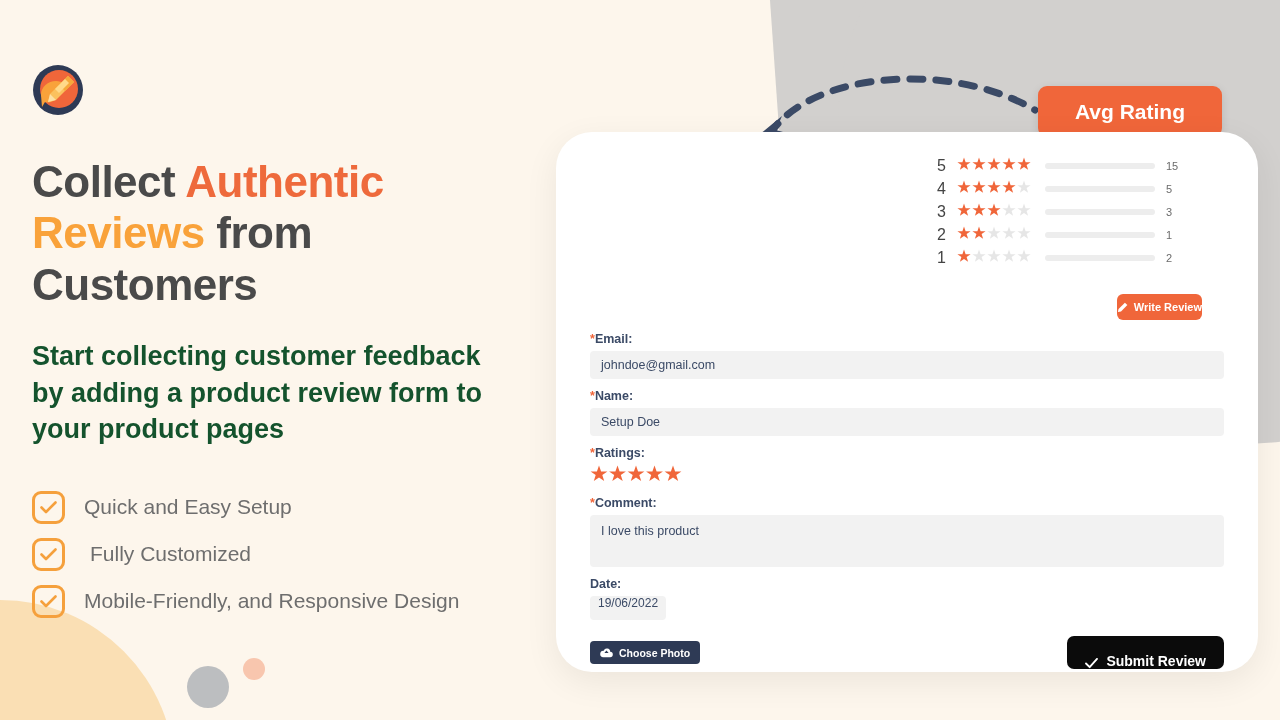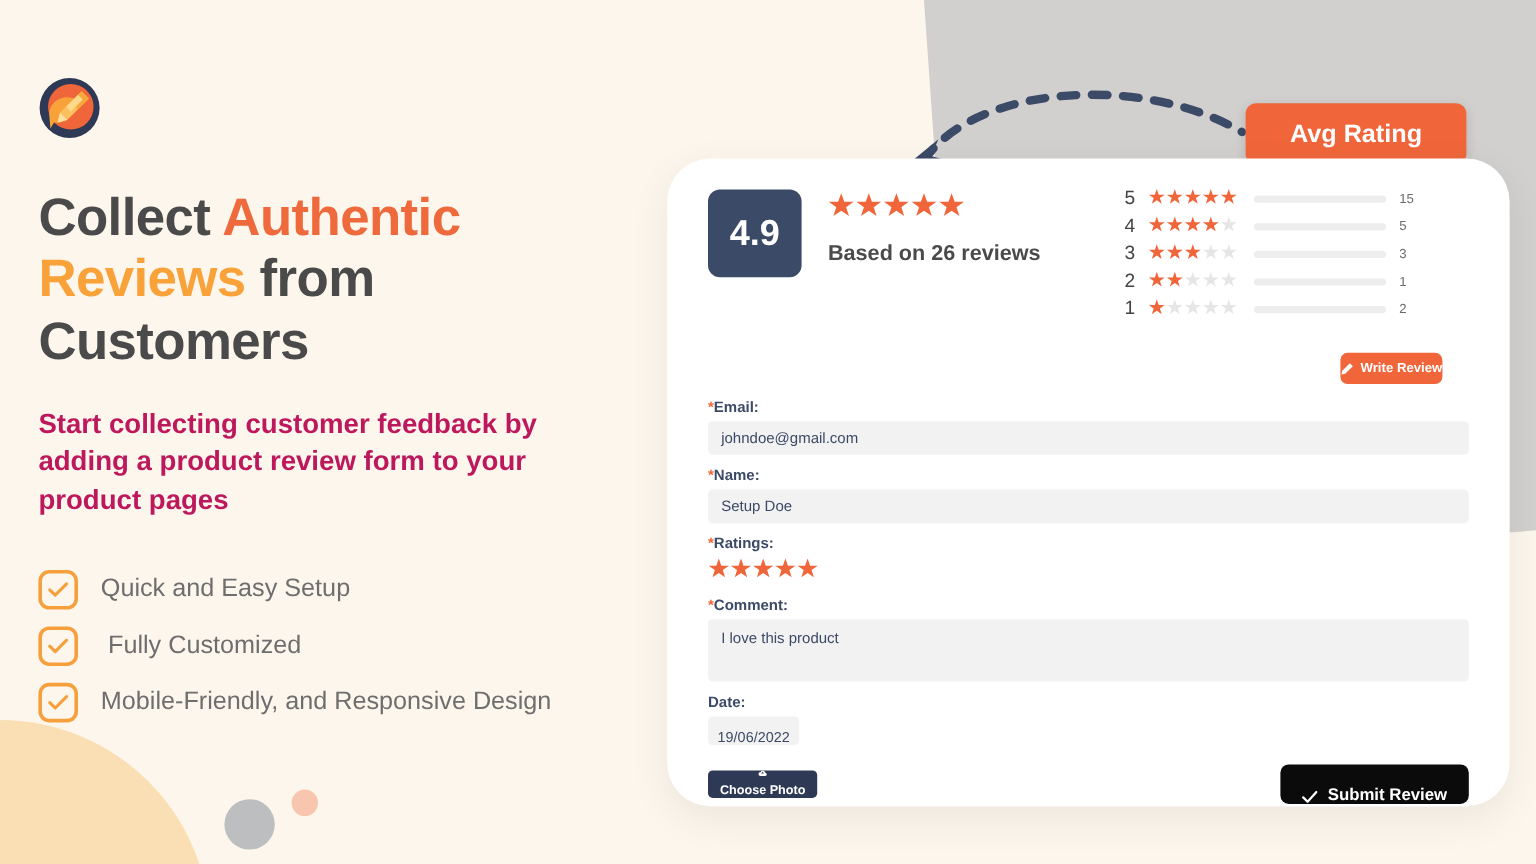--- a/index.html
+++ b/index.html
@@ -67,24 +67,24 @@
     font-weight: bold;
     line-height: 1.17;
     letter-spacing: -0.5px;
     color: #4A4A4A;
   }
   .hl-orange { color: #EE6A3C; }
   .hl-amber  { color: #F9A23A; }
 
   .subhead {
     margin-top: 28px;
-    font-size: 23px;
+    font-size: 27px;
     font-weight: bold;
     line-height: 1.35;
-    color: #be185d;
+    color: #14532d;
     max-width: 470px;
   }
 
   .checklist { margin-top: 36px; }
   .check-item {
     display: flex;
     align-items: center;
     height: 47px;
   }
   .check-box {
@@ -245,42 +245,41 @@
   .date-input {
     width: 76px;
     height: 24px;
     background: #F2F2F2;
     border: none;
     border-radius: 4px;
     padding: 0 8px;
     font-size: 12px;
     font-family: inherit;
     color: #3B4A66;
-    display: flex; align-items: flex-end;
+    display: flex; align-items: flex-start;
   }
 
   .form-footer {
     display: flex;
     align-items: center;
     justify-content: space-between;
     margin-top: 16px;
   }
   .choose-photo {
     height: 23px;
     padding: 0 10px;
     background: #2E3A55;
     border: none;
     border-radius: 4px;
     display: flex; align-items: center; gap: 6px;
     color: #fff;
     font-size: 10.5px;
     font-weight: bold;
     font-family: inherit;
     cursor: pointer;
-    flex-direction: column;
   }
   .submit-review {
     height: 33px;
     padding: 0 18px;
     background: #0B0B0B;
     border: none;
     border-radius: 7px;
     display: flex; align-items: flex-end; gap: 8px;
     color: #fff;
     font-size: 14px;
@@ -354,39 +353,20 @@
               <path d="M1.5 6.5 L6 11 L15.5 1.5" stroke="#F5A03C" stroke-width="2.6" fill="none" stroke-linecap="round" stroke-linejoin="round"></path>
             </svg>
         </span>
         <span class="check-label">Mobile-Friendly, and Responsive Design</span>
       </div>
     </div>
   </div>
 
   <div class="card">
 
-    <div class="summary">
-      <div class="score-box">
-        <span>4.9</span>
-      </div>
-      <div class="summary-right">
-        <div class="summary-stars">
-          <svg width="118" height="23" viewBox="0 0 118 23">
-            <g fill="#F0663A">
-              <path d="M11 1 L13.6 8.2 L21.3 8.2 L15.1 12.7 L17.5 20 L11 15.6 L4.5 20 L6.9 12.7 L0.7 8.2 L8.4 8.2 Z"></path>
-              <path d="M34 1 L36.6 8.2 L44.3 8.2 L38.1 12.7 L40.5 20 L34 15.6 L27.5 20 L29.9 12.7 L23.7 8.2 L31.4 8.2 Z"></path>
-              <path d="M57 1 L59.6 8.2 L67.3 8.2 L61.1 12.7 L63.5 20 L57 15.6 L50.5 20 L52.9 12.7 L46.7 8.2 L54.4 8.2 Z"></path>
-              <path d="M80 1 L82.6 8.2 L90.3 8.2 L84.1 12.7 L86.5 20 L80 15.6 L73.5 20 L75.9 12.7 L69.7 8.2 L77.4 8.2 Z"></path>
-              <path d="M103 1 L105.6 8.2 L113.3 8.2 L107.1 12.7 L109.5 20 L103 15.6 L96.5 20 L98.9 12.7 L92.7 8.2 L100.4 8.2 Z"></path>
-            </g>
-          </svg>
-        </div>
-        <div class="based-on">Based on 26 reviews</div>
-      </div>
-    </div>
 
     <div class="dist">
 
       <div class="dist-row">
         <span class="dist-num">5</span>
         <span class="dist-stars">
           <svg width="76" height="14" viewBox="0 0 76 14">
               <g>
             <path d="M7 0.5 L8.6 5.2 L13.6 5.2 L9.6 8.1 L11.1 12.8 L7 9.9 L2.9 12.8 L4.4 8.1 L0.4 5.2 L5.4 5.2 Z" fill="#F0663A"></path>
             <path d="M22 0.5 L23.6 5.2 L28.6 5.2 L24.6 8.1 L26.1 12.8 L22 9.9 L17.9 12.8 L19.4 8.1 L15.4 5.2 L20.4 5.2 Z" fill="#F0663A"></path>

